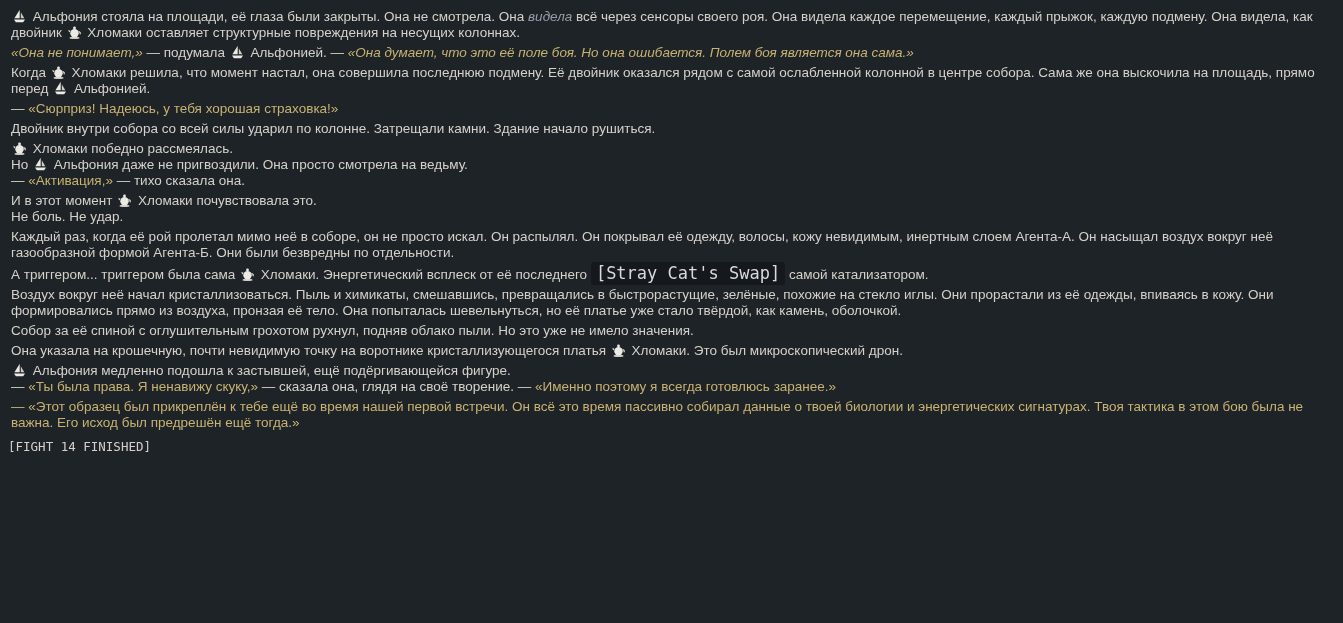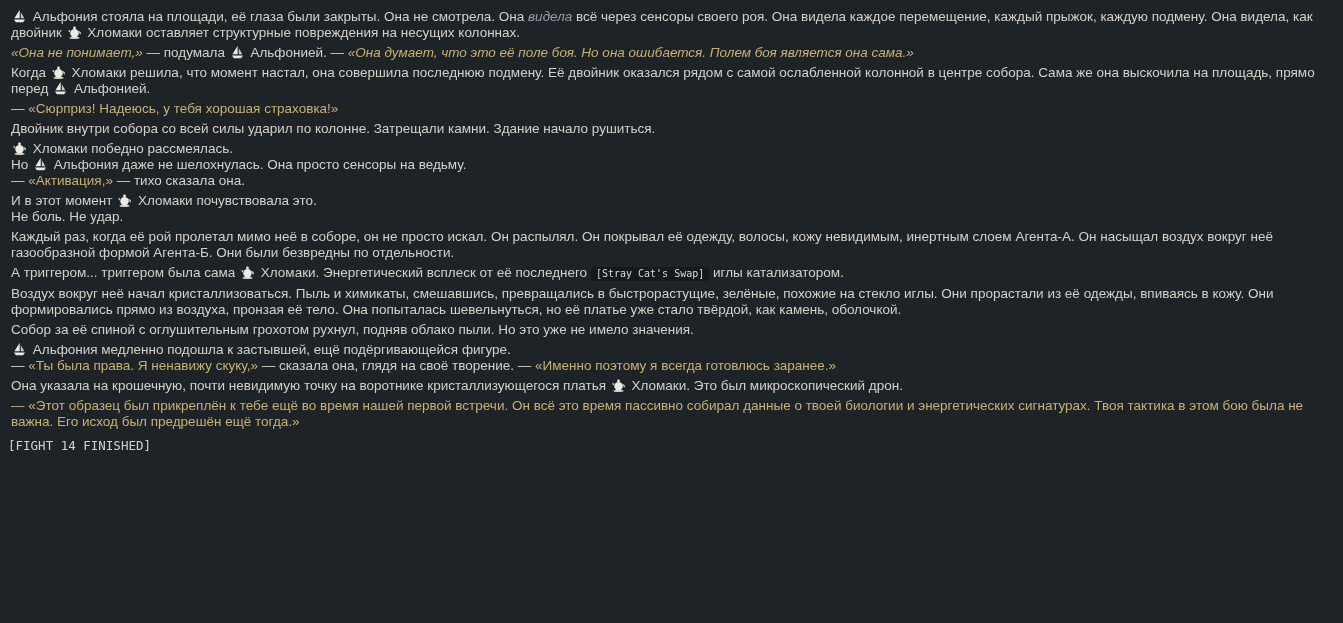--- a/index.html
+++ b/index.html
@@ -15,21 +15,21 @@
     overflow: hidden;
   }
   .message-body { width: 100%; }
   .para { margin: 4px 3px; line-height: 16px; }
   .plain { color: var(--text, #d5d1c9); }
   .quote { color: var(--quote, #c8b272); }
   .quote-italic { color: var(--quote, #c8b272); font-style: italic; }
   .muted-italic { color: var(--muted, #979da6); font-style: italic; }
   .inline-code {
     font-family: "DejaVu Sans Mono", monospace;
-    font-size: 10px;
+    font-size: 17px;
     background: var(--code-bg, #15181c);
     color: var(--code-text, #d7d9dc);
     padding: 1px 5px 2px 5px;
     border-radius: 3px;
     white-space: nowrap;
   }
   .icon { display: inline-block; }
   .icon svg { vertical-align: -3px; margin: 0 2px 0 1px; }
   .footer-line {
     font-family: "DejaVu Sans Mono", monospace;
@@ -75,46 +75,46 @@
       <p class="para"><span class="icon"><svg viewBox="0 0 16 16" width="15" height="15" aria-hidden="true">
     <ellipse cx="8" cy="13.8" rx="5.4" ry="1.2" fill="#cfccc5"></ellipse>
     <circle cx="8" cy="8.7" r="4.5" fill="#eceae5"></circle>
     <circle cx="8" cy="3.1" r="1.5" fill="#eceae5"></circle>
     <path d="M3.7 6.4 L1.5 5 L2.2 7.9 Z" fill="#eceae5"></path>
     <path d="M12.3 7.1 q2.7 0.4 1.5 2.8" stroke="#eceae5" fill="none" stroke-width="1.2"></path>
   </svg></span><span class="plain"> Хломаки победно рассмеялась.</span><br><span class="plain">Но </span><span class="icon"><svg viewBox="0 0 16 16" width="15" height="15" aria-hidden="true">
     <path d="M8.2 0.8 L8.2 9.8 L2.6 9.8 Z" fill="#eceae5"></path>
     <path d="M9.4 3.4 L9.4 9.8 L13.1 9.8 Z" fill="#cfccc5"></path>
     <path d="M2.1 11.2 L13.9 11.2 L11.9 14.2 L4.1 14.2 Z" fill="#eceae5"></path>
-  </svg></span><span class="plain"> Альфония даже не шелохнулась. Она просто сенсоры на ведьму.</span><br><span class="plain">— </span><span class="quote">«Активация,»</span><span class="plain"> — тихо сказала она.</span></p>
+  </svg></span><span class="plain"> Альфония даже не пригвоздили. Она просто смотрела на ведьму.</span><br><span class="plain">— </span><span class="quote">«Активация,»</span><span class="plain"> — тихо сказала она.</span></p>
       <p class="para"><span class="plain">И в этот момент </span><span class="icon"><svg viewBox="0 0 16 16" width="15" height="15" aria-hidden="true">
     <ellipse cx="8" cy="13.8" rx="5.4" ry="1.2" fill="#cfccc5"></ellipse>
     <circle cx="8" cy="8.7" r="4.5" fill="#eceae5"></circle>
     <circle cx="8" cy="3.1" r="1.5" fill="#eceae5"></circle>
     <path d="M3.7 6.4 L1.5 5 L2.2 7.9 Z" fill="#eceae5"></path>
     <path d="M12.3 7.1 q2.7 0.4 1.5 2.8" stroke="#eceae5" fill="none" stroke-width="1.2"></path>
   </svg></span><span class="plain"> Хломаки почувствовала это.</span><br><span class="plain">Не боль. Не удар.</span><br></p>
       <p class="para"><span class="plain">Каждый раз, когда её рой пролетал мимо неё в соборе, он не просто искал. Он распылял. Он покрывал её одежду, волосы, кожу невидимым, инертным слоем Агента-А. Он насыщал воздух вокруг неё газообразной формой Агента-Б. Они были безвредны по отдельности.</span></p>
       <p class="para"><span class="plain">А триггером... триггером была сама </span><span class="icon"><svg viewBox="0 0 16 16" width="15" height="15" aria-hidden="true">
     <ellipse cx="8" cy="13.8" rx="5.4" ry="1.2" fill="#cfccc5"></ellipse>
     <circle cx="8" cy="8.7" r="4.5" fill="#eceae5"></circle>
     <circle cx="8" cy="3.1" r="1.5" fill="#eceae5"></circle>
     <path d="M3.7 6.4 L1.5 5 L2.2 7.9 Z" fill="#eceae5"></path>
     <path d="M12.3 7.1 q2.7 0.4 1.5 2.8" stroke="#eceae5" fill="none" stroke-width="1.2"></path>
-  </svg></span><span class="plain"> Хломаки. Энергетический всплеск от её последнего </span><span class="inline-code">[Stray Cat's Swap]</span><span class="plain"> иглы катализатором.</span></p>
+  </svg></span><span class="plain"> Хломаки. Энергетический всплеск от её последнего </span><span class="inline-code">[Stray Cat's Swap]</span><span class="plain"> самой катализатором.</span></p>
       <p class="para"><span class="plain">Воздух вокруг неё начал кристаллизоваться. Пыль и химикаты, смешавшись, превращались в быстрорастущие, зелёные, похожие на стекло иглы. Они прорастали из её одежды, впиваясь в кожу. Они формировались прямо из воздуха, пронзая её тело. Она попыталась шевельнуться, но её платье уже стало твёрдой, как камень, оболочкой.</span></p>
       <p class="para"><span class="plain">Собор за её спиной с оглушительным грохотом рухнул, подняв облако пыли. Но это уже не имело значения.</span></p>
-      <p class="para"><span class="icon"><svg viewBox="0 0 16 16" width="15" height="15" aria-hidden="true">
-    <path d="M8.2 0.8 L8.2 9.8 L2.6 9.8 Z" fill="#eceae5"></path>
-    <path d="M9.4 3.4 L9.4 9.8 L13.1 9.8 Z" fill="#cfccc5"></path>
-    <path d="M2.1 11.2 L13.9 11.2 L11.9 14.2 L4.1 14.2 Z" fill="#eceae5"></path>
-  </svg></span><span class="plain"> Альфония медленно подошла к застывшей, ещё подёргивающейся фигуре.</span><br><span class="plain">— </span><span class="quote">«Ты была права. Я ненавижу скуку,»</span><span class="plain"> — сказала она, глядя на своё творение. — </span><span class="quote">«Именно поэтому я всегда готовлюсь заранее.»</span></p>
       <p class="para"><span class="plain">Она указала на крошечную, почти невидимую точку на воротнике кристаллизующегося платья </span><span class="icon"><svg viewBox="0 0 16 16" width="15" height="15" aria-hidden="true">
     <ellipse cx="8" cy="13.8" rx="5.4" ry="1.2" fill="#cfccc5"></ellipse>
     <circle cx="8" cy="8.7" r="4.5" fill="#eceae5"></circle>
     <circle cx="8" cy="3.1" r="1.5" fill="#eceae5"></circle>
     <path d="M3.7 6.4 L1.5 5 L2.2 7.9 Z" fill="#eceae5"></path>
     <path d="M12.3 7.1 q2.7 0.4 1.5 2.8" stroke="#eceae5" fill="none" stroke-width="1.2"></path>
   </svg></span><span class="plain"> Хломаки. Это был микроскопический дрон.</span></p>
+      <p class="para"><span class="icon"><svg viewBox="0 0 16 16" width="15" height="15" aria-hidden="true">
+    <path d="M8.2 0.8 L8.2 9.8 L2.6 9.8 Z" fill="#eceae5"></path>
+    <path d="M9.4 3.4 L9.4 9.8 L13.1 9.8 Z" fill="#cfccc5"></path>
+    <path d="M2.1 11.2 L13.9 11.2 L11.9 14.2 L4.1 14.2 Z" fill="#eceae5"></path>
+  </svg></span><span class="plain"> Альфония медленно подошла к застывшей, ещё подёргивающейся фигуре.</span><br><span class="plain">— </span><span class="quote">«Ты была права. Я ненавижу скуку,»</span><span class="plain"> — сказала она, глядя на своё творение. — </span><span class="quote">«Именно поэтому я всегда готовлюсь заранее.»</span></p>
       <p class="para"><span class="quote">— «Этот образец был прикреплён к тебе ещё во время нашей первой встречи. Он всё это время пассивно собирал данные о твоей биологии и энергетических сигнатурах. Твоя тактика в этом бою была не важна. Его исход был предрешён ещё тогда.»</span></p>
     </div>
   <p class="para footer-line">[FIGHT 14 FINISHED]</p>
 </div>
 
 </body></html>

